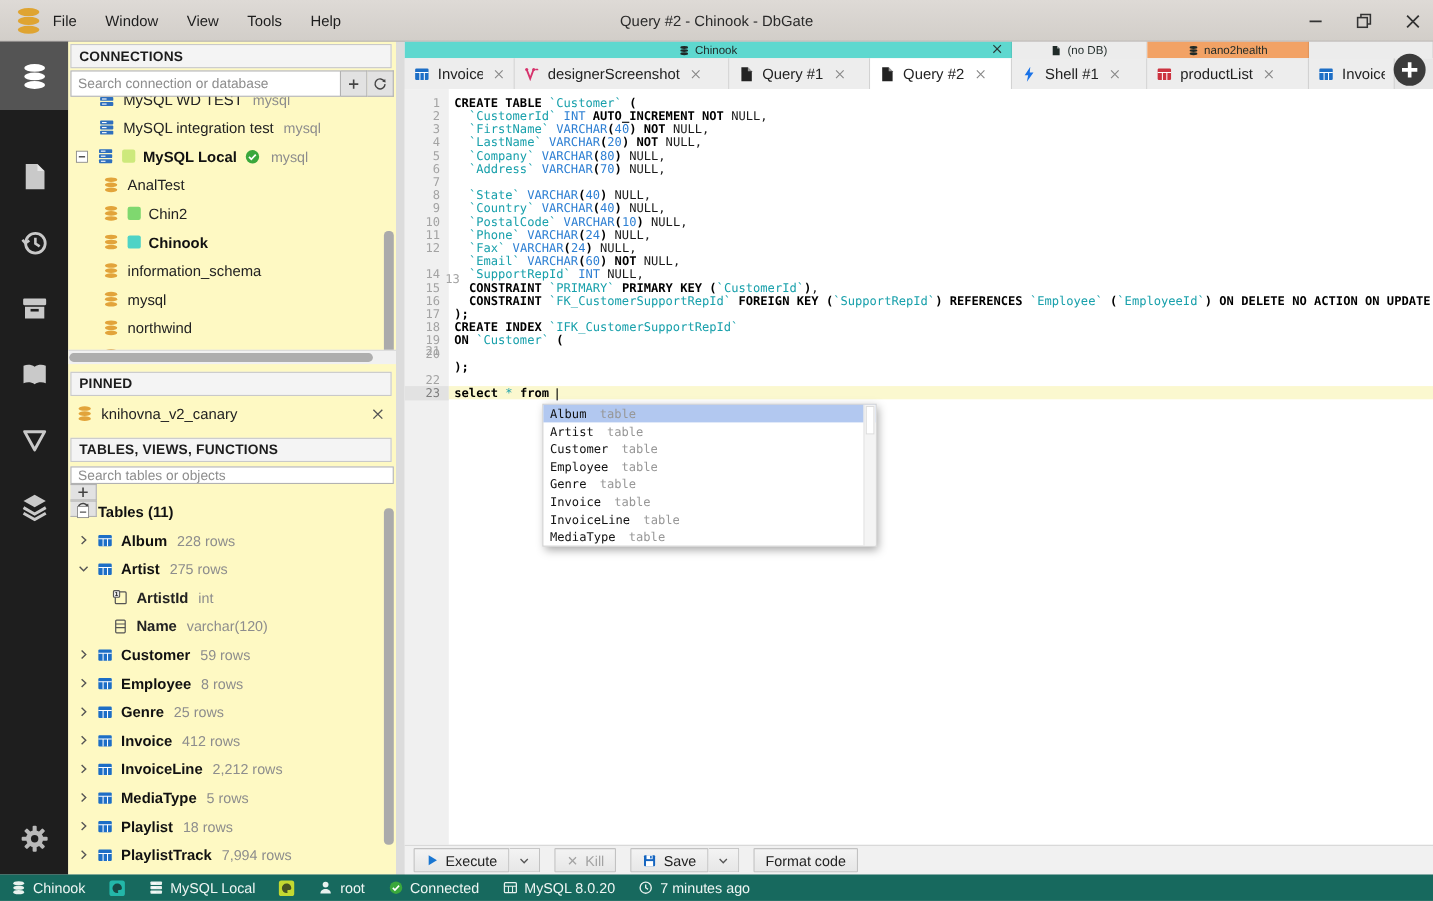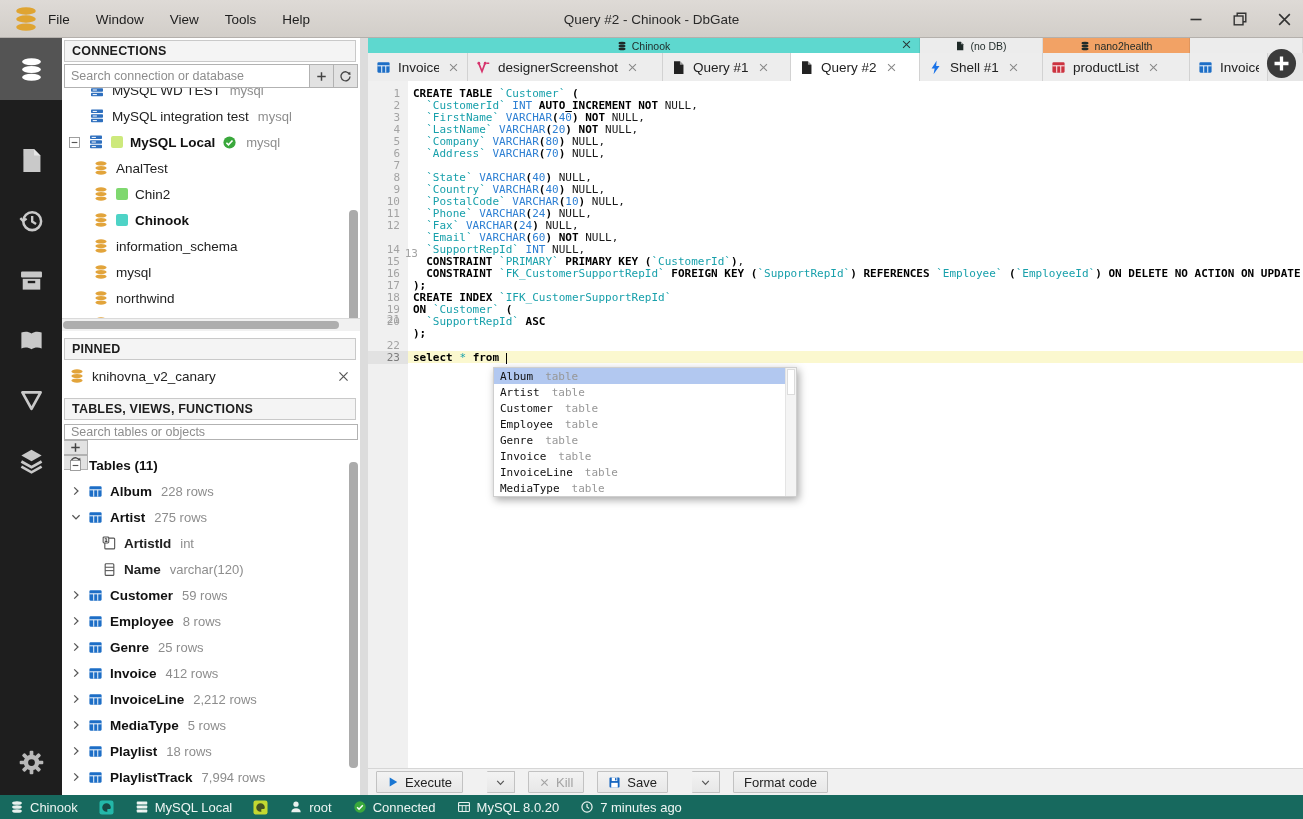--- a/index.html
+++ b/index.html
@@ -11,21 +11,21 @@
   #menus{left:48px;top:0;height:38px;display:flex;align-items:center;gap:26px;}
   .menu-item{font-size:13.5px;color:#1d1d1d;cursor:default;}
   #title-text{left:0;top:0;width:1303px;height:38px;display:flex;align-items:center;justify-content:center;font-size:13.5px;color:#2a2a2a;pointer-events:none;}
   #win-controls{right:10px;top:0;height:38px;display:flex;align-items:center;gap:26px;}
   .winbtn{width:18px;height:18px;display:flex;align-items:center;justify-content:center;}
   
   #rail{left:0;top:38px;width:62px;height:757px;background:#1e1e1e;}
   .rail-item{position:absolute;left:0;width:62px;height:52px;display:flex;align-items:center;justify-content:center;}
   .rail-item.active{background:#545454;}
   
-  #panel{left:62px;top:38px;width:298px;height:757px;background:#ffffff;overflow:hidden;}
+  #panel{left:62px;top:38px;width:298px;height:757px;background:#fef9c3;overflow:hidden;}
   .sec-header{position:absolute;left:2px;width:292px;height:22px;background:#f4f4f4;border:1px solid #c9c9c9;display:flex;align-items:center;padding-left:7px;box-sizing:border-box;font-size:12.5px;font-weight:bold;color:#1c1c1c;letter-spacing:.2px;}
   .search-row{position:absolute;left:2px;width:294px;height:24px;display:flex;align-items:stretch;}
   .search-input{flex:1;border:1px solid #b2b2b2;background:#fff;font-size:12.5px;padding:0 6px;color:#333;outline:none;font-family:"Liberation Sans",sans-serif;}
   .search-input::placeholder{color:#8d8d8d;}
   .sq-btn{width:23px;border:1px solid #b2b2b2;border-left:none;background:#e2e2e2;display:flex;align-items:center;justify-content:center;font-size:14px;color:#444;}
   .tree{position:absolute;left:0;width:298px;overflow:hidden;}
   .tree-row{display:flex;align-items:center;height:26px;white-space:nowrap;}
   .tree-row .glyph{display:flex;align-items:center;justify-content:center;flex:none;}
   .lbl{font-size:13.5px;color:#222;margin-left:7px;}
   .lbl.bold{font-weight:bold;color:#111;}
@@ -62,21 +62,21 @@
   .cursor{display:inline-block;width:1.5px;height:11px;background:#000;vertical-align:text-bottom;}
   
   #autocomplete{left:125px;top:329px;width:302px;background:#fff;border:1px solid #cfcfcf;box-shadow:2px 3px 8px rgba(0,0,0,.35);z-index:5;}
   .ac-row{display:flex;align-items:center;height:16px;padding-left:6px;gap:12px;font:11px "DejaVu Sans Mono",monospace;color:#111;}
   .ac-row.sel{background:#b2c8f0;}
   .ac-kind{color:#979797;}
   #ac-scroll{position:absolute;right:0;top:0;width:10px;height:100%;background:#f4f4f4;border-left:1px solid #e4e4e4;}
   #ac-thumb{position:absolute;right:1px;top:1px;width:8px;height:26px;background:#ffffff;border:1px solid #dcdcdc;box-sizing:border-box;}
   
   #toolbar{left:0;top:730px;width:935px;height:27px;background:#f1f1f1;border-top:1px solid #d6d6d6;display:flex;align-items:center;box-sizing:border-box;padding-left:8px;}
-  .tgroup{display:flex;margin-right:13px;gap:24px;}
+  .tgroup{display:flex;margin-right:13px;}
   .tbtn{height:22px;box-sizing:border-box;border:1px solid #c2c2c2;background:linear-gradient(#f3f3f3,#e7e7e7);display:flex;align-items:center;gap:6px;padding:0 10px;font-size:13px;color:#222;border-radius:1px;}
   .tbtn.chev{border-left:none;padding:0 8px;}
   .tbtn.disabled{color:#a3a3a3;}
   
   #statusbar{left:0;top:795px;width:1303px;height:24px;background:#17695e;display:flex;align-items:center;gap:21px;padding-left:10px;box-sizing:border-box;}
   .sb-item{display:flex;align-items:center;gap:6px;font-size:13px;color:#eef5f3;}
 </style>
 </head>
 <body>
 
@@ -838,21 +838,20 @@
           <div class="cl" style="top: 114px;"><span class="pl">  </span><span class="id">`PostalCode`</span><span class="pl"> </span><span class="ty">VARCHAR</span><span class="kw">(</span><span class="ty">10</span><span class="kw">)</span><span class="pl"> NULL,</span></div>
           <div class="cl" style="top: 126px;"><span class="pl">  </span><span class="id">`Phone`</span><span class="pl"> </span><span class="ty">VARCHAR</span><span class="kw">(</span><span class="ty">24</span><span class="kw">)</span><span class="pl"> NULL,</span></div>
           <div class="cl" style="top: 138px;"><span class="pl">  </span><span class="id">`Fax`</span><span class="pl"> </span><span class="ty">VARCHAR</span><span class="kw">(</span><span class="ty">24</span><span class="kw">)</span><span class="pl"> NULL,</span></div>
           <div class="cl" style="top: 150px;"><span class="pl">  </span><span class="id">`Email`</span><span class="pl"> </span><span class="ty">VARCHAR</span><span class="kw">(</span><span class="ty">60</span><span class="kw">)</span><span class="pl"> </span><span class="kw">NOT</span><span class="pl"> NULL,</span></div>
           <div class="cl" style="top: 162px;"><span class="pl">  </span><span class="id">`SupportRepId`</span><span class="pl"> </span><span class="ty">INT</span><span class="pl"> NULL,</span></div>
           <div class="cl" style="top: 174px;"><span class="pl">  </span><span class="kw">CONSTRAINT</span><span class="pl"> </span><span class="id">`PRIMARY`</span><span class="pl"> </span><span class="kw">PRIMARY KEY</span><span class="pl"> </span><span class="kw">(</span><span class="id">`CustomerId`</span><span class="kw">)</span><span class="pl">,</span></div>
           <div class="cl" style="top: 186px;"><span class="pl">  </span><span class="kw">CONSTRAINT</span><span class="pl"> </span><span class="id">`FK_CustomerSupportRepId`</span><span class="pl"> </span><span class="kw">FOREIGN KEY</span><span class="pl"> </span><span class="kw">(</span><span class="id">`SupportRepId`</span><span class="kw">)</span><span class="pl"> </span><span class="kw">REFERENCES</span><span class="pl"> </span><span class="id">`Employee`</span><span class="pl"> </span><span class="kw">(</span><span class="id">`EmployeeId`</span><span class="kw">)</span><span class="pl"> </span><span class="kw">ON DELETE NO ACTION ON UPDATE NO ACTION</span></div>
           <div class="cl" style="top: 198px;"><span class="kw">);</span></div>
           <div class="cl" style="top: 210px;"><span class="kw">CREATE INDEX </span><span class="id">`IFK_CustomerSupportRepId`</span></div>
           <div class="cl" style="top: 222px;"><span class="kw">ON </span><span class="id">`Customer`</span><span class="kw"> (</span></div>
-          <div class="cl" style="top: 234px;"><span class="pl">  </span><span class="id">`SupportRepId`</span><span class="pl"> </span><span class="kw">ASC</span></div>
           <div class="cl" style="top: 246px;"><span class="kw">);</span></div>
           <div class="cl" style="top: 258px;"></div>
           <div class="cl activeline" style="top: 270px;"><span class="kw">select</span><span class="pl"> </span><span class="id">*</span><span class="pl"> </span><span class="kw">from</span><span class="pl"> </span><span class="cursor"></span></div>
         </div>
     </div>
 
     <div id="autocomplete" class="abs">
       <div id="ac-rows">
           <div class="ac-row sel">
             <span>Album</span>

